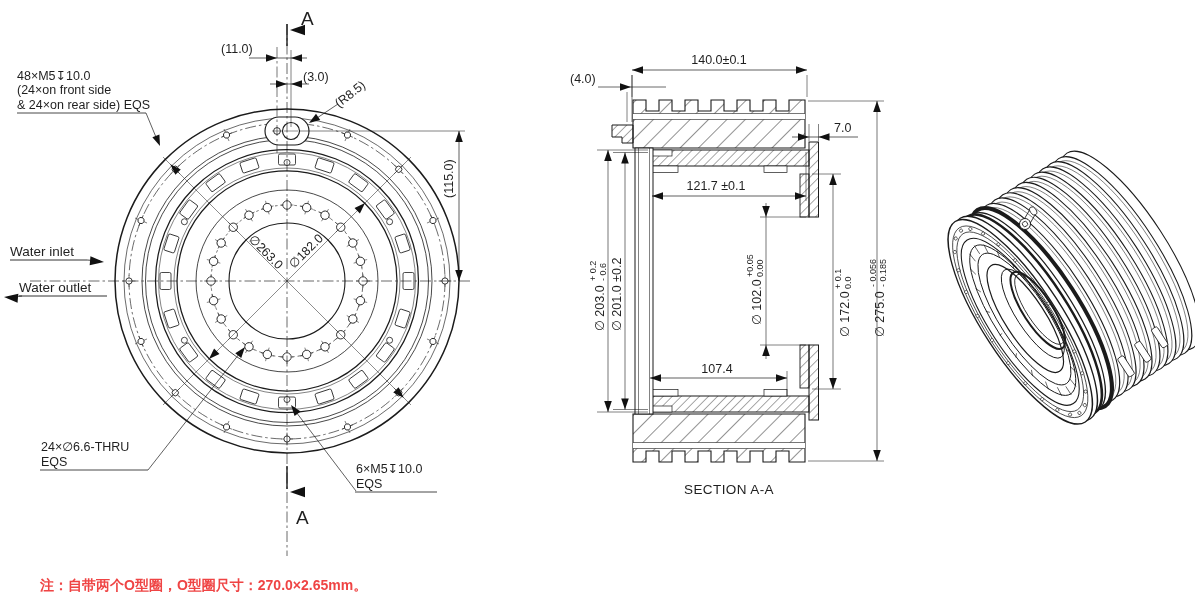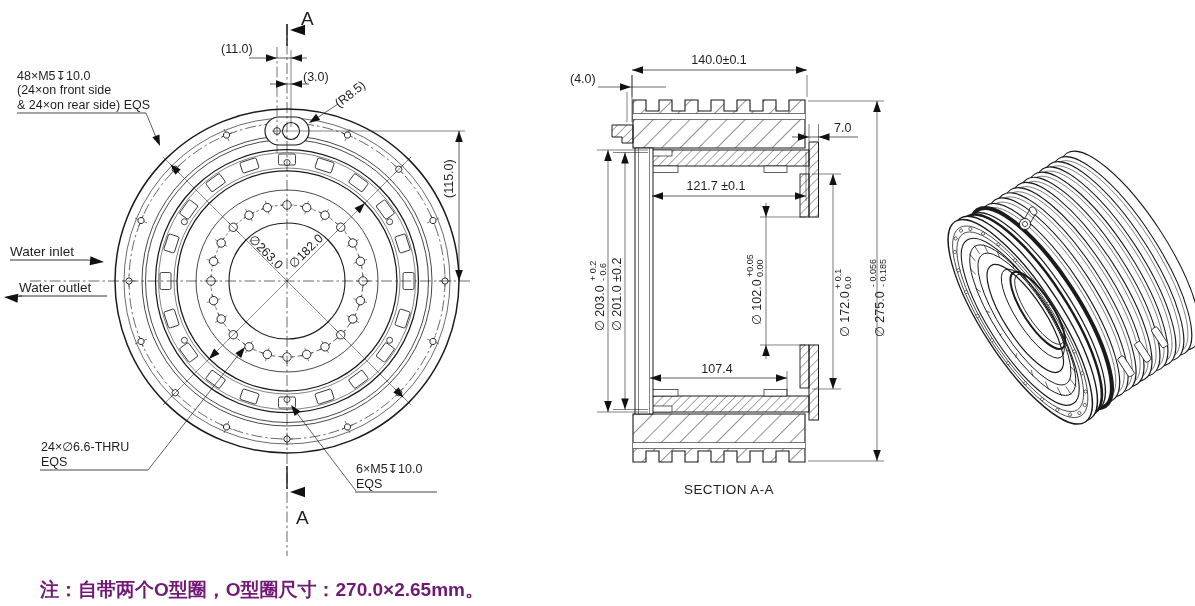--- a/index.html
+++ b/index.html
@@ -6,21 +6,21 @@
   #stage{position:relative;width:1195px;height:606px;background:#ffffff;overflow:hidden;
          font-family:"Liberation Sans","DejaVu Sans",sans-serif;}
   svg{position:absolute;left:0;top:0;}
   text{fill:#1f1f1f;}
   .dim{font-size:12.5px;}
   .dimS{font-size:9px;}
   .call{font-size:12.5px;}
   .lbl{font-size:13.5px;}
   .marker{font-size:19px;}
   .title{font-size:13.5px;letter-spacing:.4px;}
-  #note{position:absolute;left:40px;top:577px;font-size:19px;font-weight:bold;color:#701a75;white-space:nowrap;}
+  #note{position:absolute;left:40px;top:577px;font-size:14px;font-weight:bold;color:#ef4444;white-space:nowrap;}
 </style>
 </head>
 <body>
 
 <div id="stage">
 <svg id="dwg" width="1195" height="606" viewBox="0 0 1195 606">
   <defs>
     <pattern id="hw" patternUnits="userSpaceOnUse" width="13" height="13" patternTransform="rotate(45)">
       <line x1="0" y1="0" x2="0" y2="13" stroke="#262626" stroke-width="1"></line>
     </pattern>

